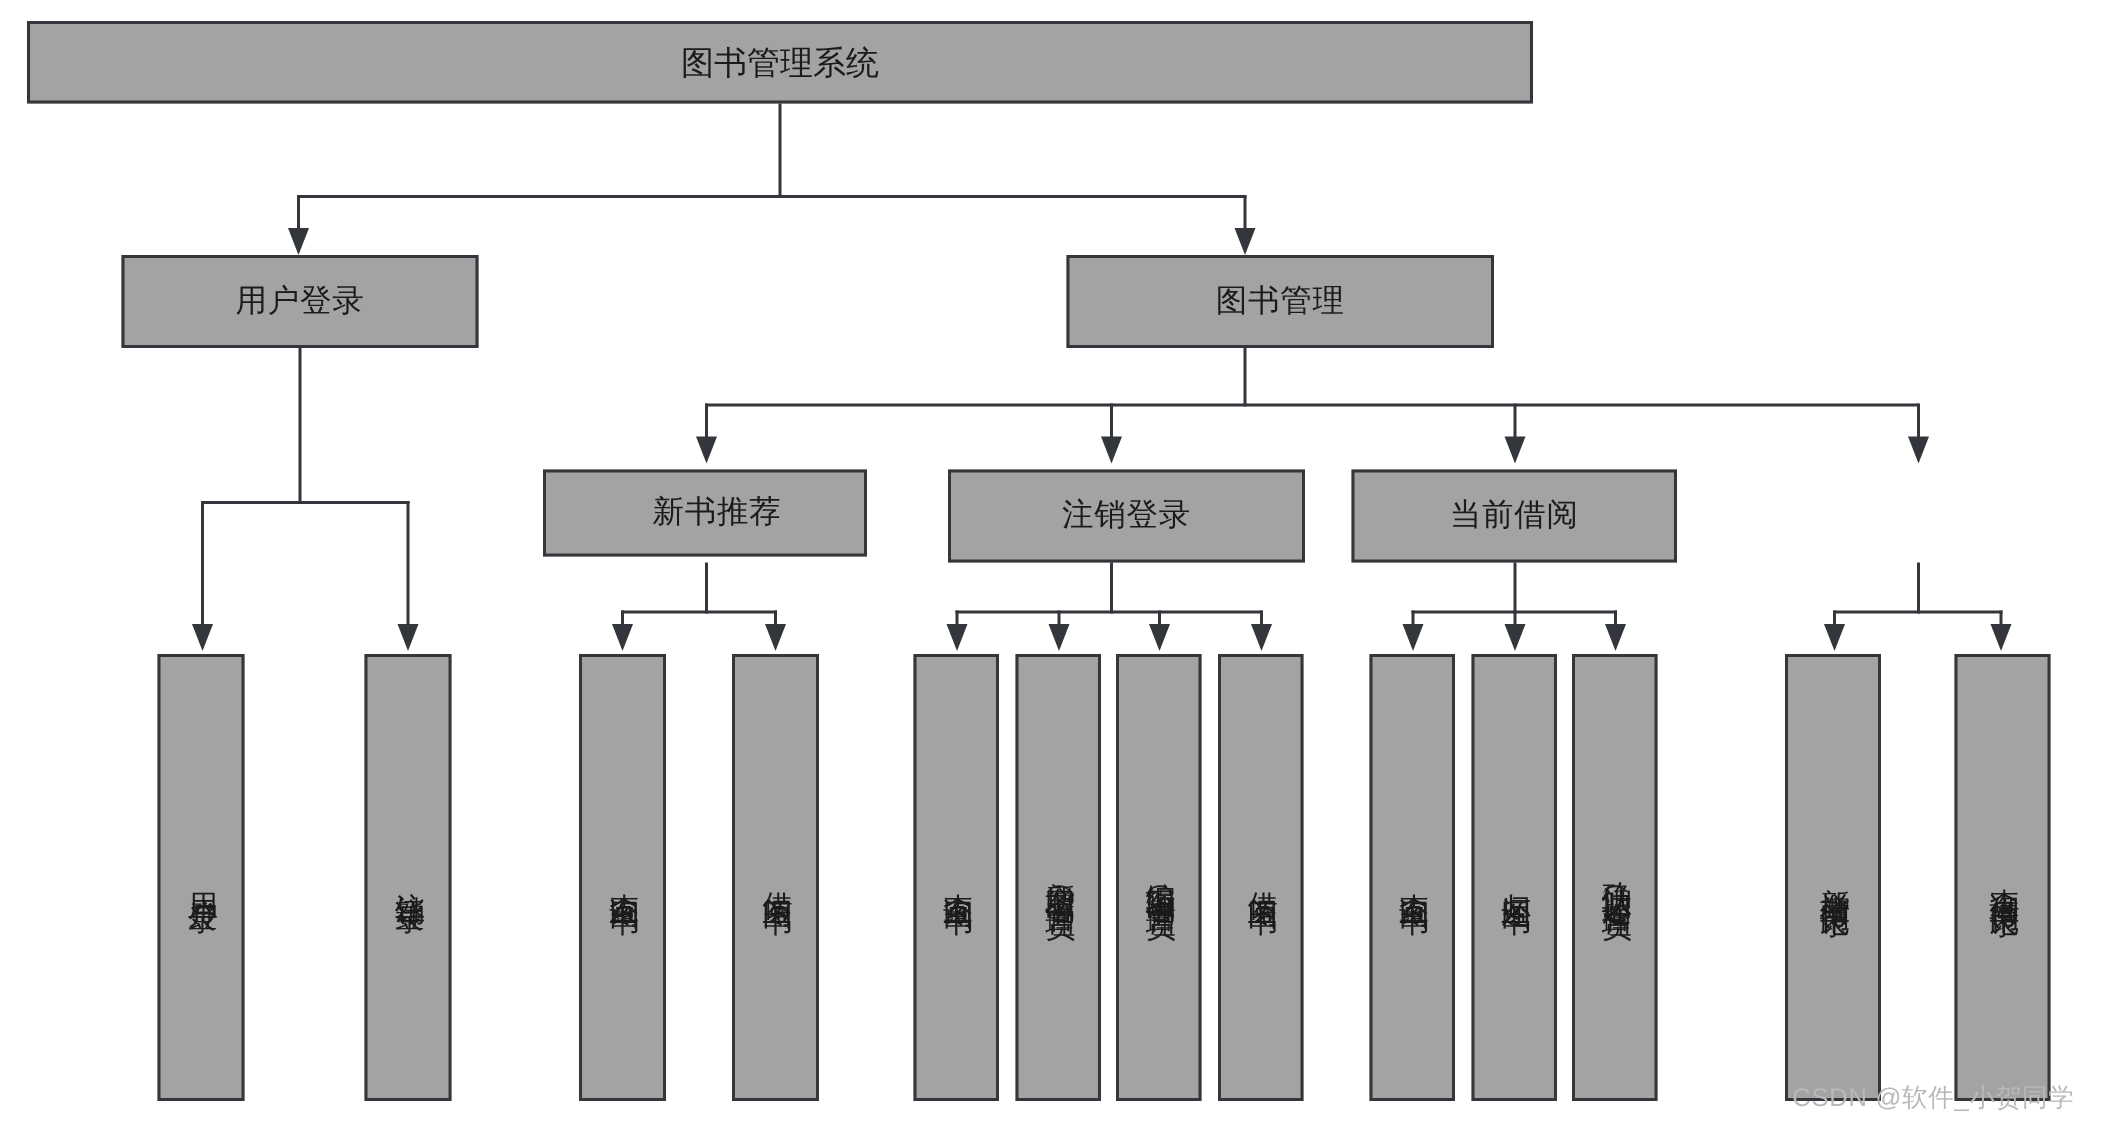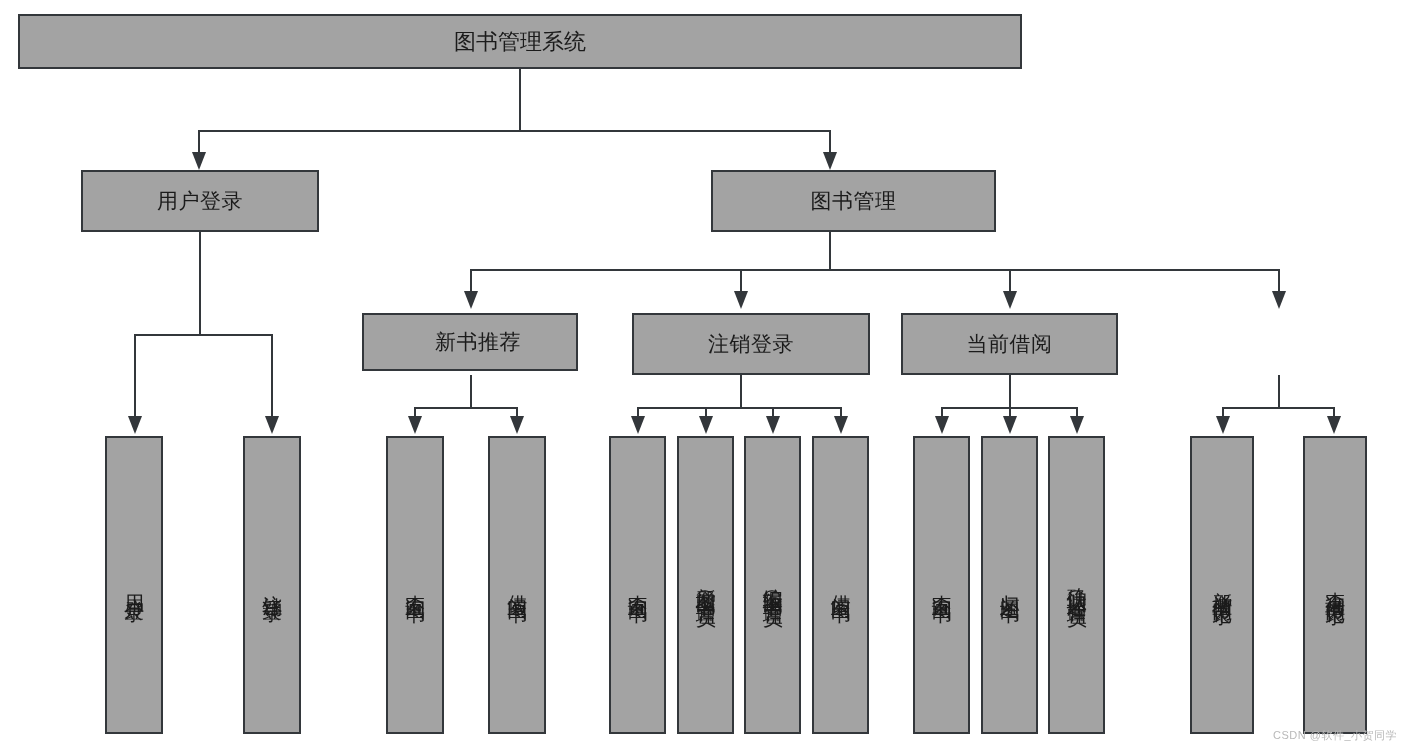--- a/index.html
+++ b/index.html
@@ -58,23 +58,23 @@
   .arrow {
     position: absolute;
     width: 0;
     height: 0;
     border-left: 7px solid transparent;
     border-right: 7px solid transparent;
     border-top: 18px solid #33373b;
   }
   .watermark {
     position: absolute;
-    right: 8px;
+    right: 22px;
     bottom: 4px;
-    font-size: 11px;
+    font-size: 17px;
     color: #b9b9b9;
     letter-spacing: 0.5px;
     white-space: nowrap;
   }
 </style>
 </head>
 <body>
 
 <div id="canvas">
 

